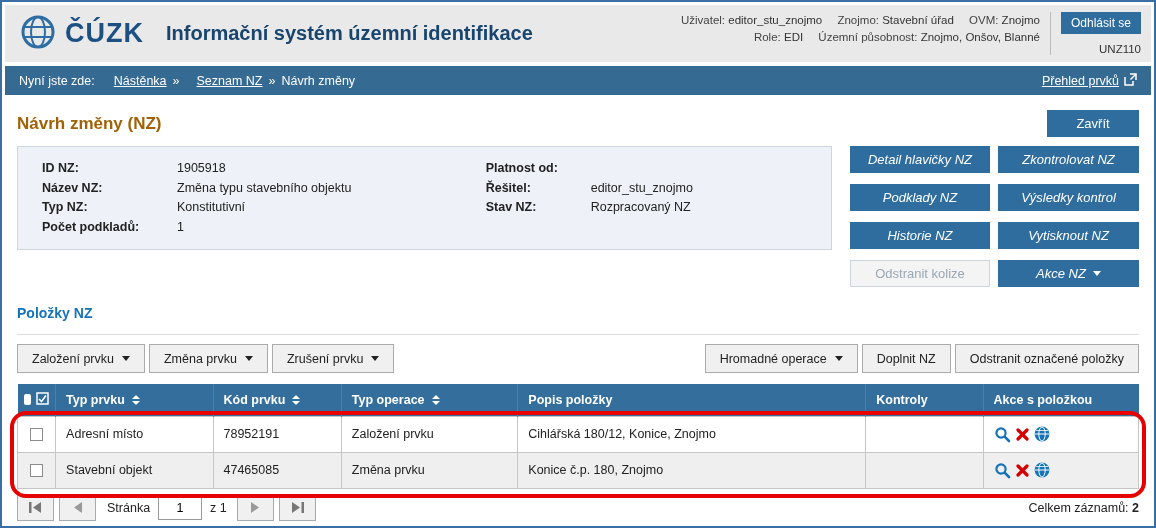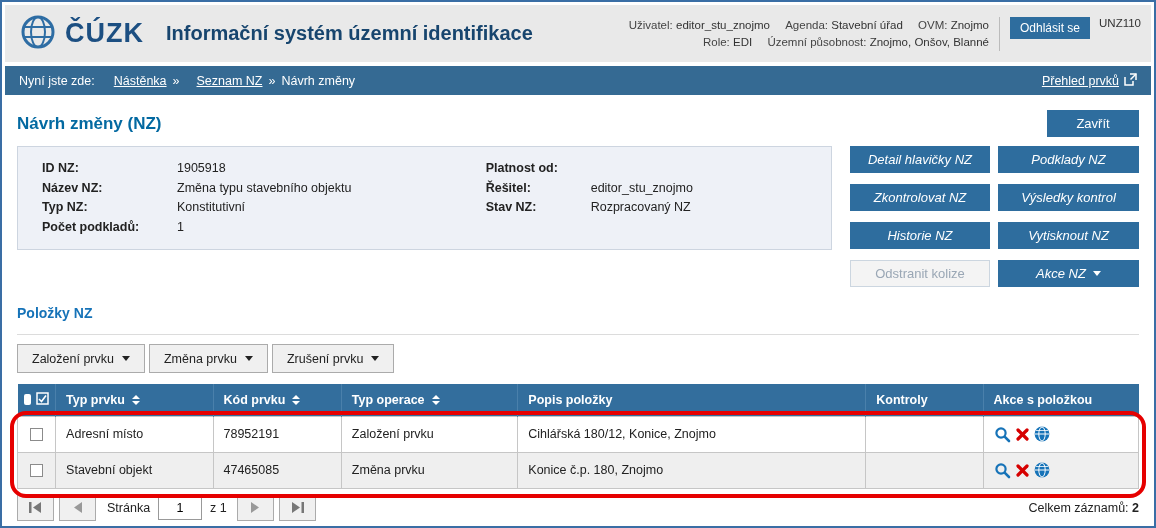--- a/index.html
+++ b/index.html
@@ -13,39 +13,39 @@
     height: 57px; background: #e9e9e9; display: flex; align-items: center;
     padding: 0 10px 0 14px;
   }
   .logo-wrap { display: flex; align-items: center; gap: 4px; }
   .logo-text { font-size: 27px; font-weight: bold; color: #1c4f82; letter-spacing: 1px; }
   .app-title { font-size: 20px; font-weight: bold; color: #17456e; margin-left: 22px; flex: 1; }
   .userbox { display: flex; align-items: stretch; gap: 10px; }
   .user-lines { text-align: right; font-size: 11.5px; color: #333; line-height: 17px; padding-right: 10px; border-right: 1px solid #bbb; }
   .user-lines b { font-weight: normal; color: #444; }
   .ufield { margin-left: 12px; }
-  .logout-col { display: flex; flex-direction: row; align-items: flex-start; gap: 9px; }
+  .logout-col { display: flex; flex-direction: column; align-items: flex-end; gap: 9px; }
   .btn-logout {
     background: #2e6d9e; color: #fff; border: none; font-size: 12px;
     padding: 4px 10px; cursor: pointer; font-family: inherit;
   }
   .version { font-size: 11.5px; color: #333; }
   
   .crumbbar {
     height: 29px; background: #356a93; margin-top: 4px; color: #fff;
     display: flex; align-items: center; font-size: 12.5px; padding: 0 14px;
   }
   .crumbbar a { color: #fff; text-decoration: underline; cursor: pointer; padding-left: 11px; }
   .crumb-sep { margin: 0 6px; }
   .crumb-prefix { margin-right: 8px; }
   .crumb-right { margin-left: auto; display: flex; align-items: center; gap: 5px; }
   
   .content { padding: 0 12px; }
   .title-row { margin-top: 15px; display: flex; align-items: center; justify-content: space-between; }
-  .page-title { font-size: 17px; font-weight: bold; color: #0369a1; }
+  .page-title { font-size: 17px; font-weight: bold; color: #a16207; }
   .btn-blue {
     background: #2e6d9e; color: #fff; border: none; font-size: 13px;
     height: 27px; cursor: pointer; font-family: inherit; padding: 0 10px;
   }
   .btn-close { width: 92px; }
   .info-row { margin-top: 9px; display: flex; align-items: flex-start; }
   .info-panel {
     flex: 1; margin-right: 18px; background: #eef1f7; border: 1px solid #cdd5e0;
     padding: 12px 24px; display: flex; min-height: 92px;
   }
@@ -145,21 +145,21 @@
           <line x1="4" y1="26" x2="34" y2="26" stroke="#2e6da4" stroke-width="2"></line>
         </svg>
       </span>
       <span class="logo-text">ČÚZK</span>
     </div>
     <div class="app-title">Informační systém územní identifikace</div>
     <div class="userbox">
       <div class="user-lines">
         <div>
           <span class="ufield"><b>Uživatel:</b> <span>editor_stu_znojmo</span></span>
-          <span class="ufield"><b>Agenda:</b> <span>Stavební úřad</span></span>
+          <span class="ufield"><b>Znojmo:</b> <span>Stavební úřad</span></span>
           <span class="ufield"><b>OVM:</b> <span>Znojmo</span></span>
         </div>
         <div>
           <span class="ufield"><b>Role:</b> <span>EDI</span></span>
           <span class="ufield"><b>Územní působnost:</b> <span>Znojmo, Onšov, Blanné</span></span>
         </div>
       </div>
       <div class="logout-col">
         <button class="btn-logout">Odhlásit se</button>
         <span class="version">UNZ110</span>
@@ -223,22 +223,22 @@
             </div>
           <div class="f-row">
               <span class="f-label narrow">Stav NZ:</span>
               <span>Rozpracovaný NZ</span>
             </div>
         </div>
       </div>
 
       <div class="btn-stack">
         <button class="btn-blue">Detail hlavičky NZ</button>
+        <button class="btn-blue">Zkontrolovat NZ</button>
         <button class="btn-blue">Podklady NZ</button>
-        <button class="btn-blue">Zkontrolovat NZ</button>
         <button class="btn-blue">Výsledky kontrol</button>
         <button class="btn-blue">Historie NZ</button>
         <button class="btn-blue">Vytisknout NZ</button>
         <button class="btn-disabled">Odstranit kolize</button>
         <button class="btn-blue btn-menu">
             <span>Akce NZ</span>
             <i class="caret"></i>
           </button>
       </div>
     </div>
@@ -251,20 +251,32 @@
             <span>Založení prvku</span>
             <i class="caret"></i>
           </button>
         <button class="btn-gray">
             <span>Změna prvku</span>
             <i class="caret"></i>
           </button>
         <button class="btn-gray">
             <span>Zrušení prvku</span>
             <i class="caret"></i>
+          </button>
+      </div>
+      <div class="tb-group right">
+        <button class="btn-gray">
+            <span>Hromadné operace</span>
+            <i class="caret"></i>
+          </button>
+        <button class="btn-gray">
+            <span>Doplnit NZ</span>
+          </button>
+        <button class="btn-gray">
+            <span>Odstranit označené položky</span>
           </button>
       </div>
     </div>
 
     <div class="table-wrap">
       <table>
         <colgroup>
           <col style="width:38px">
             <col style="width:157px">
             <col style="width:128px">

